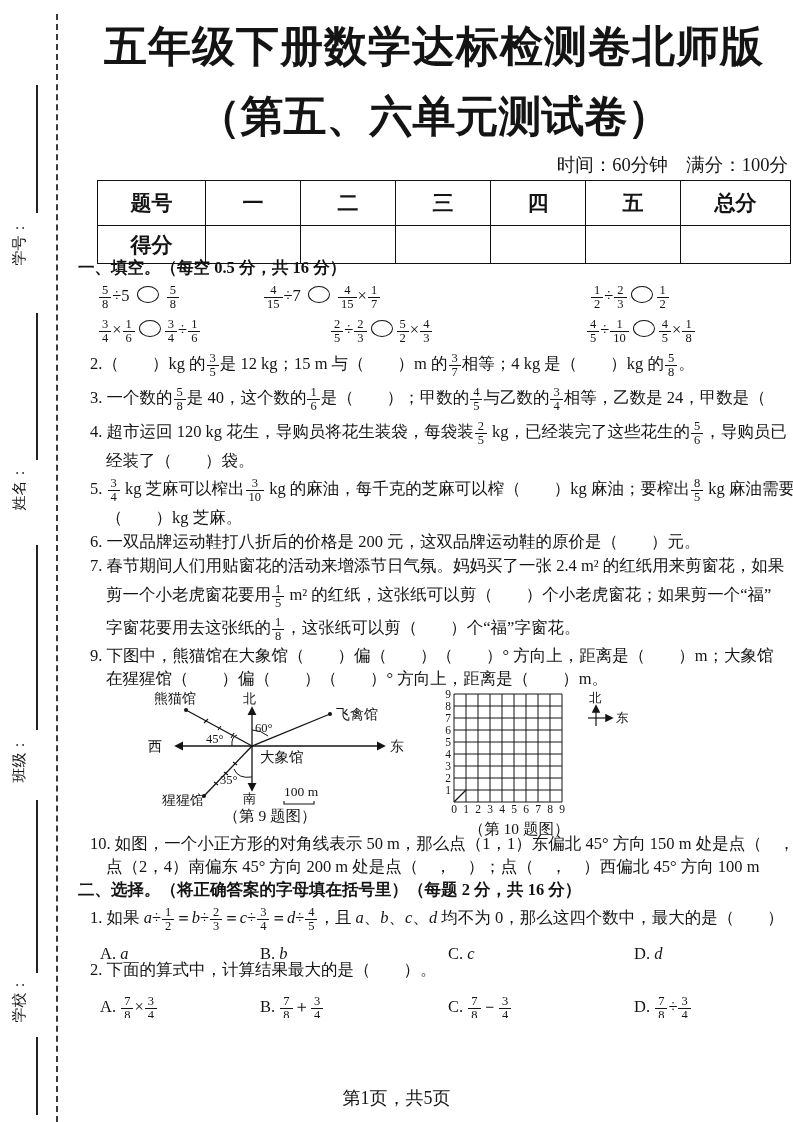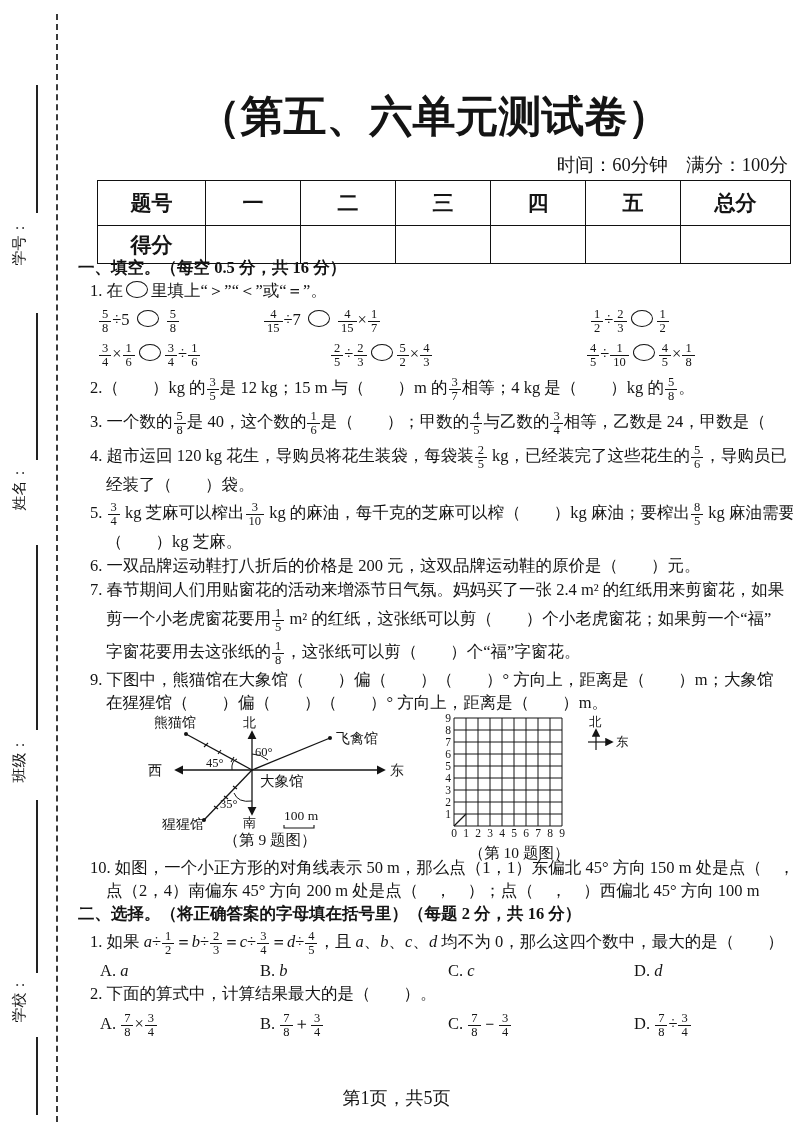--- a/index.html
+++ b/index.html
@@ -31,21 +31,21 @@
   .line{white-space:nowrap;}
   .sec-head{font-weight:700;height:23px;line-height:23px;}
   .h23{height:23px;line-height:23px}.h24{height:24px;line-height:24px}
   .h33{height:33px;line-height:33px}.h34{height:34px;line-height:34px}
   .ind1{padding-left:12px}.ind2{padding-left:28px}
   .cmp-row{position:relative;height:34px;}
   .cmp-row .c{position:absolute;top:0;height:34px;line-height:34px;white-space:nowrap;}
   .r1 .c1{left:20px}.r1 .c2{left:185px}.r1 .c3{left:512px}
   .r2 .c1{left:20px}.r2 .c2{left:252px}.r2 .c3{left:508px}
   .opt-row{position:relative;}
-  .opt-row .opt{position:absolute;top:0;white-space:nowrap;}
+  .opt-row .opt{position:absolute;top:7px;white-space:nowrap;}
   .o1{left:22px}.o2{left:182px}.o3{left:370px}.o4{left:556px}
   .or1{height:23px;line-height:23px}.or2{height:36px;line-height:36px}
   
   .fr{display:inline-flex;flex-direction:column;align-items:center;vertical-align:middle;
       line-height:1.05;font-size:12.5px;margin:0 1px;}
   .fr .fd{border-top:1.2px solid #141414;}
   .fr .fn,.fr .fd{padding:0 3px;}
   .circ{display:inline-block;width:20px;height:15px;border:1.4px solid #141414;border-radius:50%;
         vertical-align:-2px;margin:0 3px;}
   i{font-style:italic;font-family:"Liberation Serif",serif;}
@@ -73,20 +73,21 @@
   <div class="write-line wl1"></div>
   <div class="write-line wl2"></div>
   <div class="write-line wl3"></div>
   <div class="write-line wl4"></div>
   <div class="write-line wl5"></div>
   <div class="vlabel vl1">学号：</div>
   <div class="vlabel vl2">姓名：</div>
   <div class="vlabel vl3">班级：</div>
   <div class="vlabel vl4">学校：</div>
 
+  <div class="title">五年级下册数学达标检测卷北师版</div>
   <div class="subtitle">（第五、六单元测试卷）</div>
   <div class="meta">时间：60分钟　满分：100分</div>
 
   <table class="score-table">
     <colgroup>
         <col style="width:108px">
         <col style="width:95px">
         <col style="width:95px">
         <col style="width:95px">
         <col style="width:95px">
@@ -110,21 +111,20 @@
       <td></td>
       <td></td>
       <td></td>
       <td></td>
     </tr>
   </tbody>
     </table>
 
   <div class="content">
     <div class="line sec-head">一、填空。（每空 0.5 分，共 16 分）</div>
-    <div class="line h24 ind1">1. 在<span class="circ"></span>里填上“＞”“＜”或“＝”。</div>
 
     <div class="cmp-row r1">
       <span class="c c1"><span class="fr">
             <span class="fn">5</span>
             <span class="fd">8</span>
           </span>÷5 <span class="circ"></span> <span class="fr">
             <span class="fn">5</span>
             <span class="fd">8</span>
           </span></span>
       <span class="c c2"><span class="fr">

